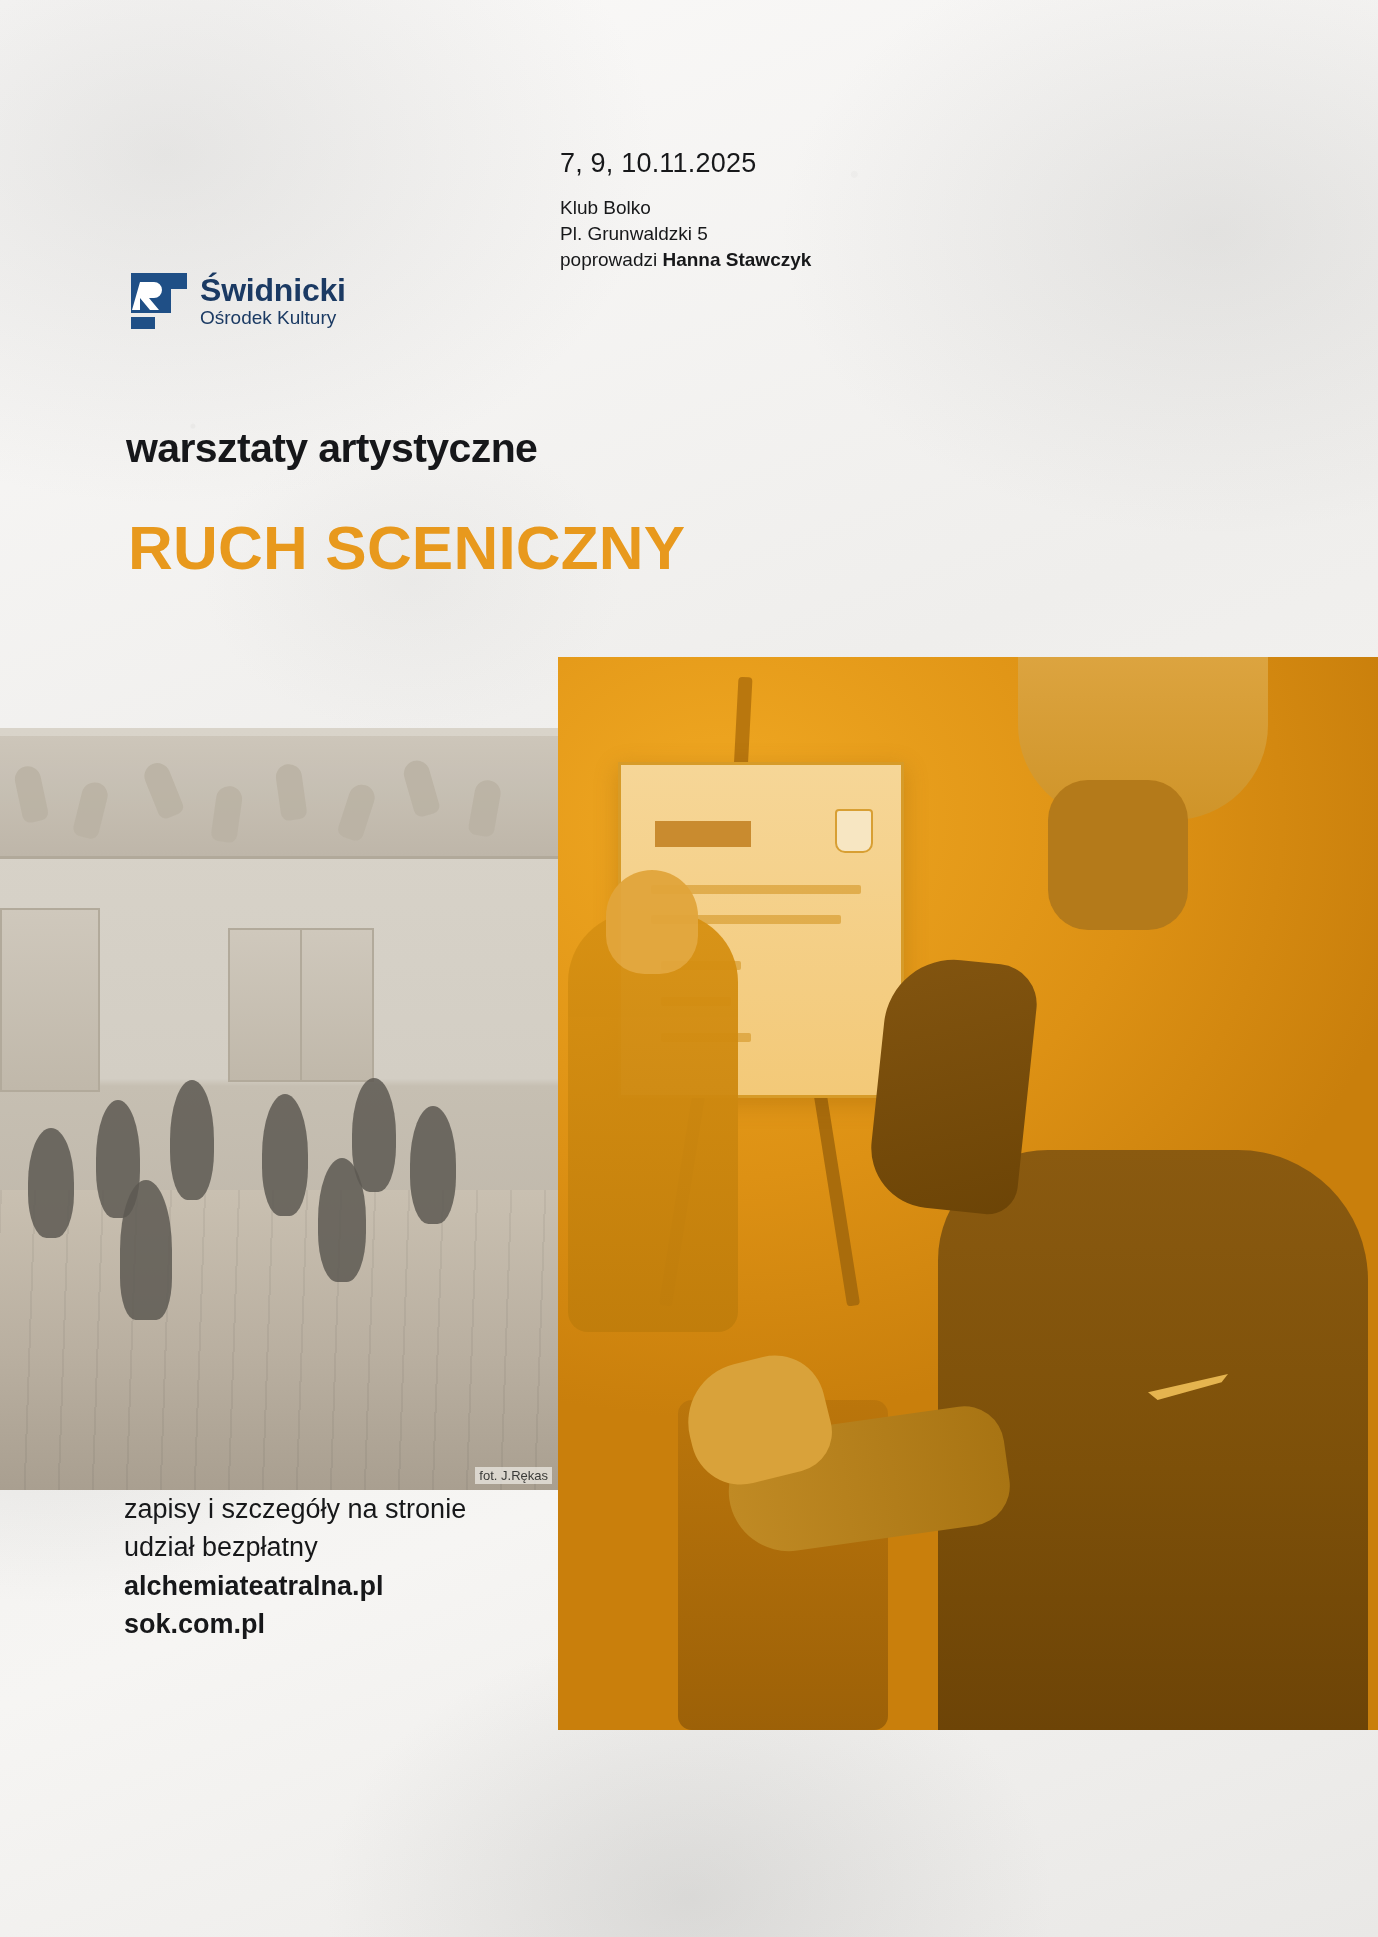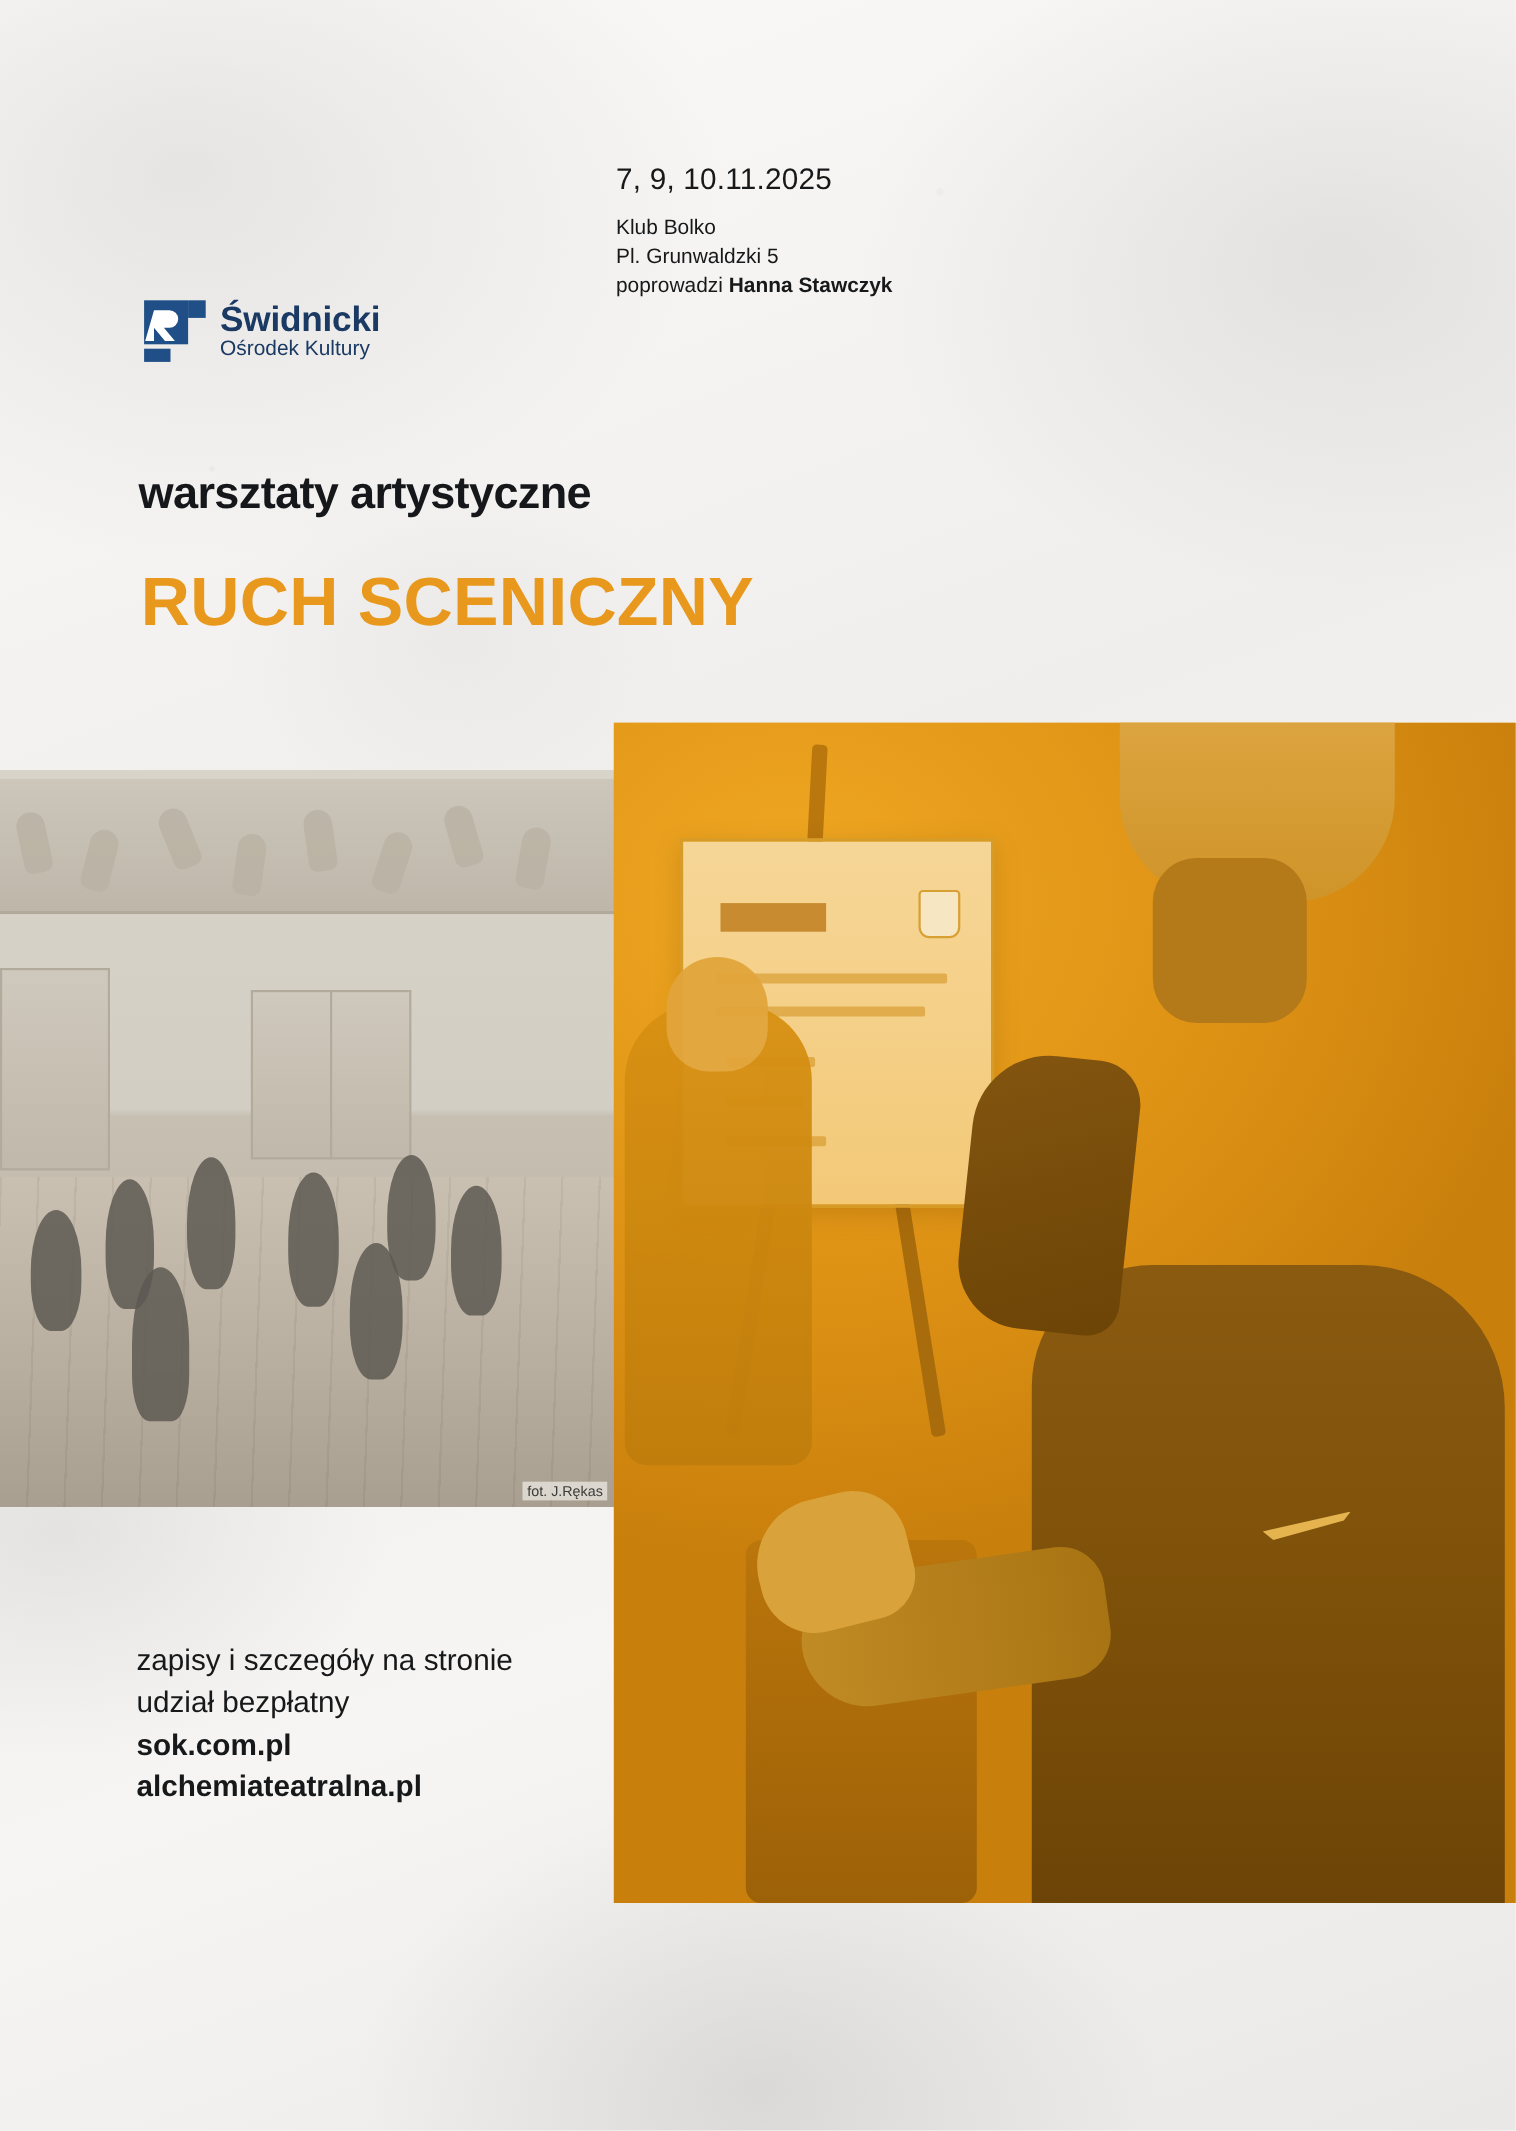--- a/index.html
+++ b/index.html
@@ -117,23 +117,23 @@
     font-size: 62px;
     font-weight: 700;
     color: #e8991d;
     letter-spacing: 0.2px;
   }
 
   
   .photo-left {
     position: absolute;
     left: 0;
-    top: 700px;
+    top: 728px;
     width: 560px;
-    height: 670px;
+    height: 762px;
     overflow: hidden;
     background: #cfc9bd;
   }
   .pl-wall {
     position: absolute;
     inset: 0;
     background:
       linear-gradient(180deg, #d9d4ca 0%, #d3cec4 46%, #c6bfb2 47%, #b6ada0 100%);
   }
   .pl-frieze {
@@ -466,17 +466,17 @@
       <span class="pr-sleeve"></span>
       <span class="pr-swoosh"></span>
       <span class="pr-arm"></span>
       <span class="pr-hand"></span>
     </div>
   </div>
 
   <div class="footer-info">
     <div>zapisy i szczegóły na stronie</div>
     <div>udział bezpłatny</div>
+    <div class="b">alchemiateatralna.pl</div>
     <div class="b">sok.com.pl</div>
-    <div class="b">alchemiateatralna.pl</div>
   </div>
 
 </div>
 
 </body></html>

